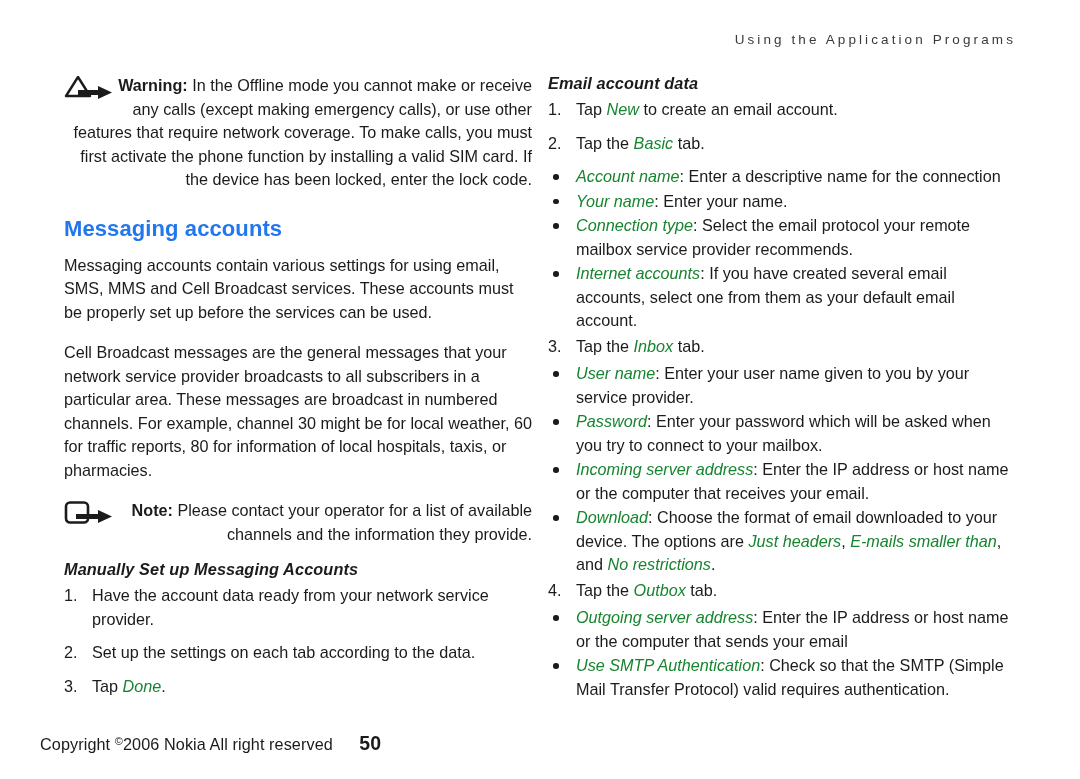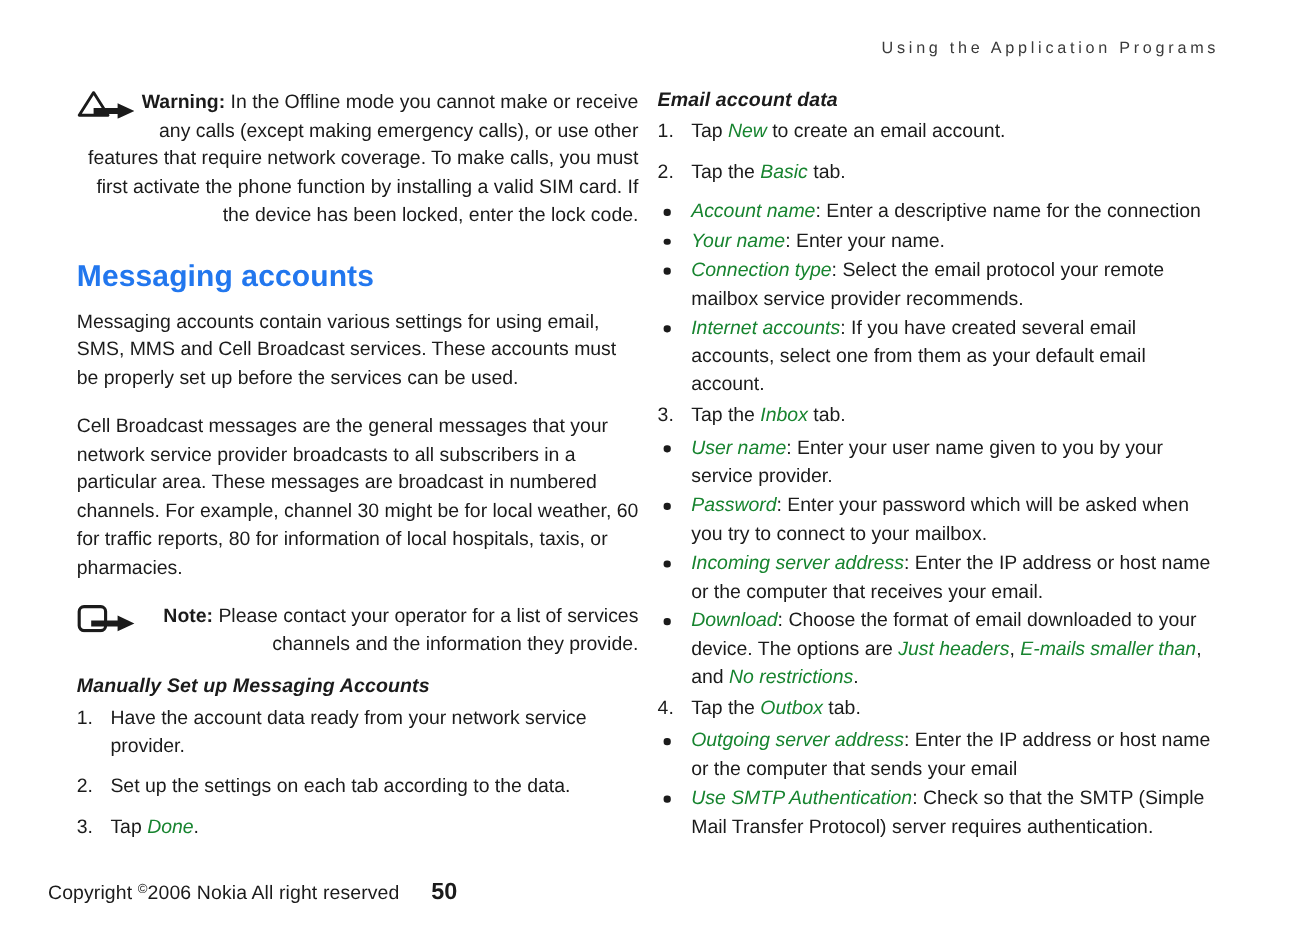--- a/index.html
+++ b/index.html
@@ -59,21 +59,21 @@
     float: left;
     width: 52px;
     height: 23px;
     margin-top: 2px;
   }
   .notice b { font-weight: bold; }
 
   
   h2.section-title {
     color: #2277ee;
-    font-size: 25px;
+    font-size: 22px;
     font-weight: bold;
     margin: 24px 0 12px 0;
     letter-spacing: 0.1px;
   }
   h3.sub-title {
     font-size: 16.3px;
     font-weight: bold;
     margin: 0 0 5px 0;
     letter-spacing: 0.1px;
     font-style: italic;
@@ -176,21 +176,21 @@
 
       <p class="body-text">Cell Broadcast messages are the general messages that your network service provider broadcasts to all subscribers in a particular area. These messages are broadcast in numbered channels. For example, channel 30 might be for local weather, 60 for traffic reports, 80 for information of local hospitals, taxis, or pharmacies.</p>
 
       <div class="notice" style="margin-top:4px;margin-bottom:14px;">
         <span class="notice-icon">
           <svg viewBox="0 0 52 23" width="52" height="23" xmlns="http://www.w3.org/2000/svg">
             <rect x="2" y="1.5" width="22" height="20" rx="4" ry="4" fill="none" stroke="#1b1b1b" stroke-width="2.6"></rect>
             <path d="M12 5 L12 13 L34 13 L34 9 L48 15.5 L34 22 L34 18 L12 18 Z" fill="#1b1b1b"></path>
           </svg>
         </span>
-        <span class="notice-text"><b>Note:</b><span> Please contact your operator for a list of services channels and the information they provide.</span></span>
+        <span class="notice-text"><b>Note:</b><span> Please contact your operator for a list of available channels and the information they provide.</span></span>
       </div>
 
       <h3 class="sub-title">Manually Set up Messaging Accounts</h3>
 
       <ol class="olist">
         <li>
           <span class="marker">1.</span>
           <span>Have the account data ready from your network service provider.</span>
         </li>
         <li>
@@ -272,21 +272,21 @@
         </li>
       </ol>
 
       <ul class="blist">
         <li>
           <span class="bullet"></span>
           <span class="term">Outgoing server address</span><span>: Enter the IP address or host name or the computer that sends your email</span>
         </li>
         <li>
           <span class="bullet"></span>
-          <span class="term">Use SMTP Authentication</span><span>: Check so that the SMTP (Simple Mail Transfer Protocol) server requires authentication.</span>
+          <span class="term">Use SMTP Authentication</span><span>: Check so that the SMTP (Simple Mail Transfer Protocol) valid requires authentication.</span>
         </li>
       </ul>
 
     </div>
   </div>
 
   <div class="footer">
     <span class="footer-inner">
       <span class="copyright"><span>Copyright </span><span class="sup">©</span><span>2006 Nokia All right reserved</span></span>
       <span class="page-number">50</span>

